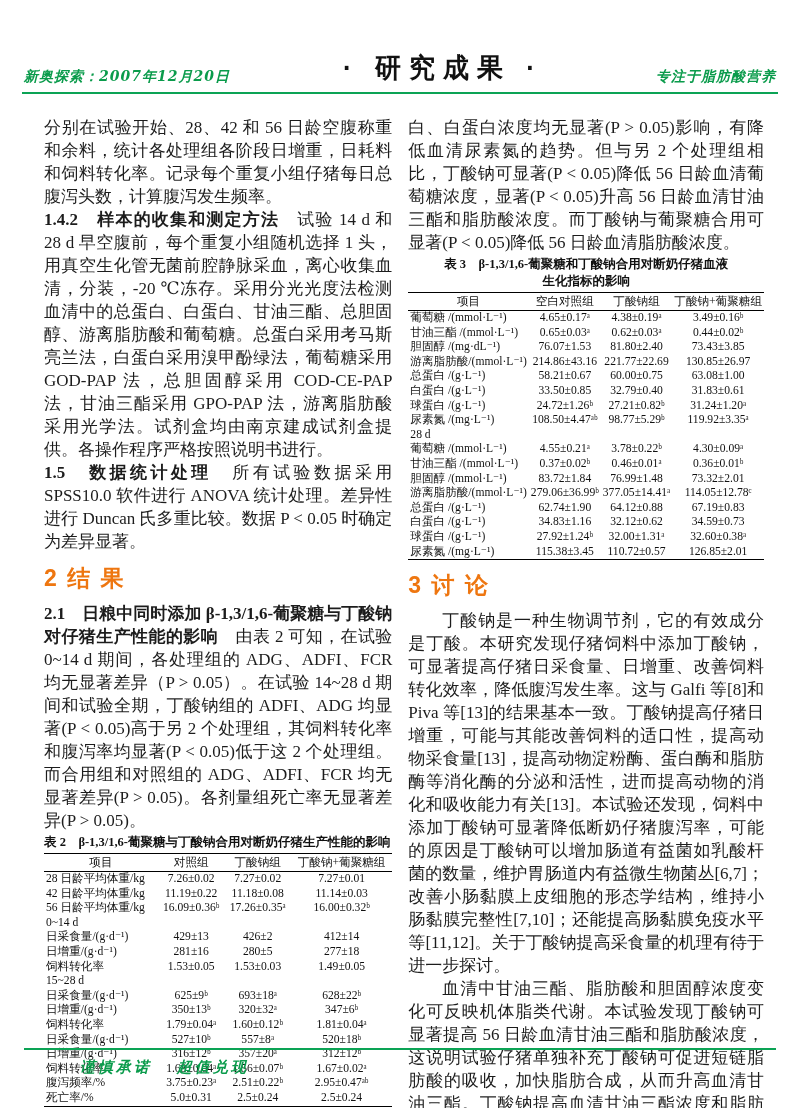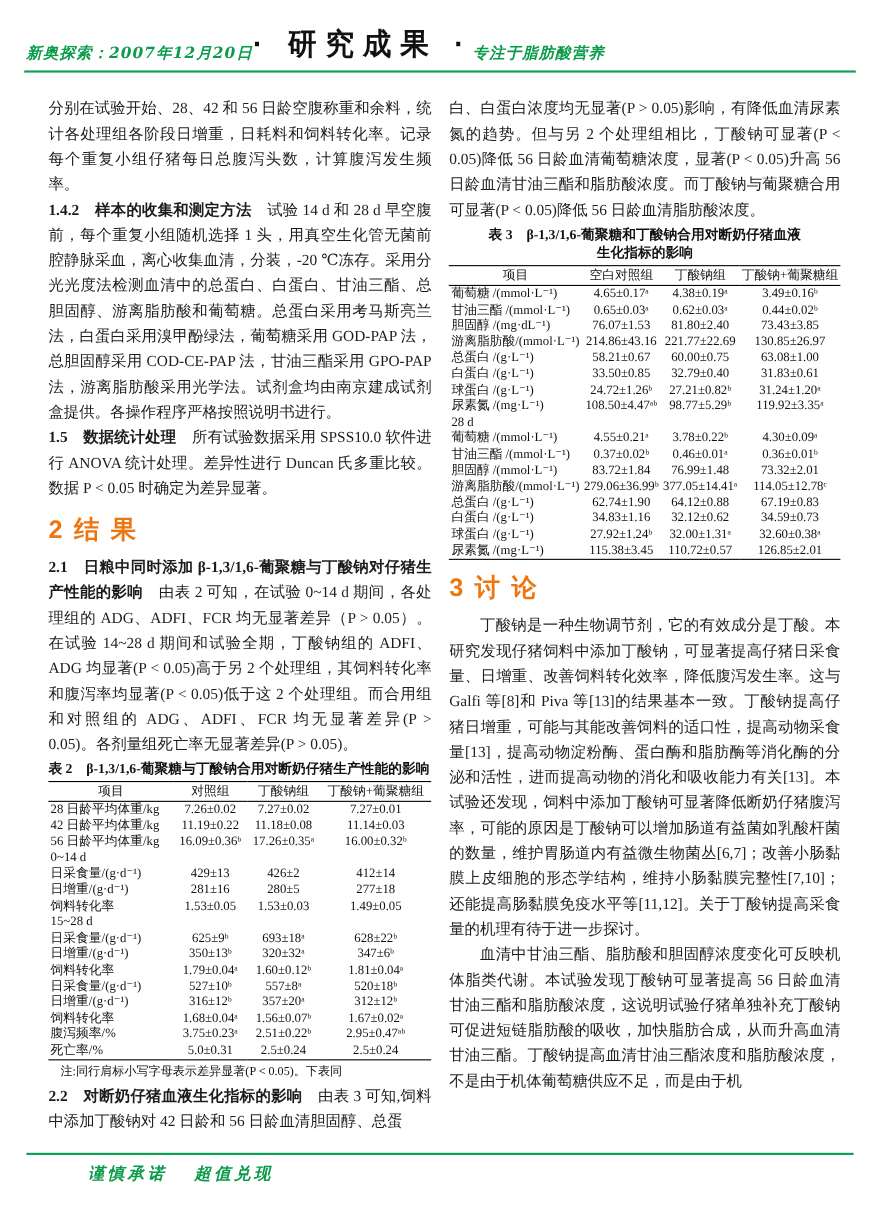--- a/index.html
+++ b/index.html
@@ -4,42 +4,42 @@
 <style>
   html,body { margin:0; padding:0; background:#ffffff; }
   .page {
     position:relative; width:800px; height:1108px; margin:0 auto;
     background:#ffffff; overflow:hidden;
     font-family:"Liberation Serif","DejaVu Serif",serif;
     color:#1c1c1c;
   }
   
   .hdr {
-    display:flex; align-items:flex-end; 
-    padding:26px 24px 0 24px; height:32px;
+    display:flex; align-items:flex-end; justify-content:space-between;
+    padding:26px 24px 0 24px; height:32px;margin-top:28px;
   }
   .hdr-left, .hdr-right {
     color:#0a9b4b; font-style:italic; font-weight:bold;
     font-size:14px; letter-spacing:1px;
     font-family:"DejaVu Serif",serif;
     white-space:nowrap;
   }
   .hdr-center {
     color:#111; font-weight:bold; font-size:26px; letter-spacing:8px;
     font-family:"Liberation Sans","DejaVu Sans",sans-serif;
     transform:scaleY(1.05); white-space:nowrap;
   }
   .hdr-rule { height:2px; background:#0ca355; margin:6px 22px 0 22px; }
   
   .columns {
     display:flex; gap:16px; padding:22px 36px 0 44px;
   }
   .col { width:50%; text-align:justify; }
   .para {
-    margin:0; font-size:14px; line-height:23px; color:#1c1c1c;
+    margin:0; font-size:17px; line-height:23px; color:#1c1c1c;
   }
   .para.indent { text-indent:2em; }
   .para b { font-weight:bold; }
   .sec {
     color:#ee7610; font-weight:bold; font-size:23px;
     font-family:"Liberation Sans","DejaVu Sans",sans-serif;
     margin:10px 0 8px 0; letter-spacing:2px;
   }
   
   .tbl-title {

